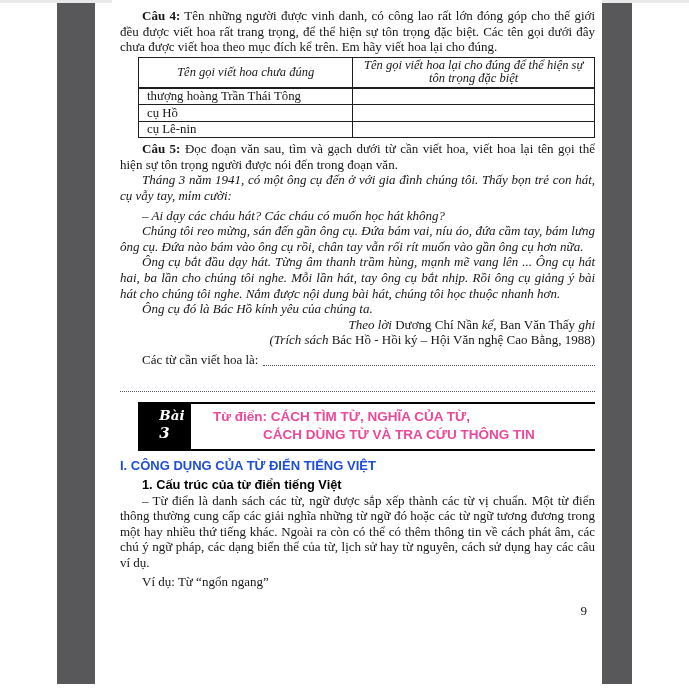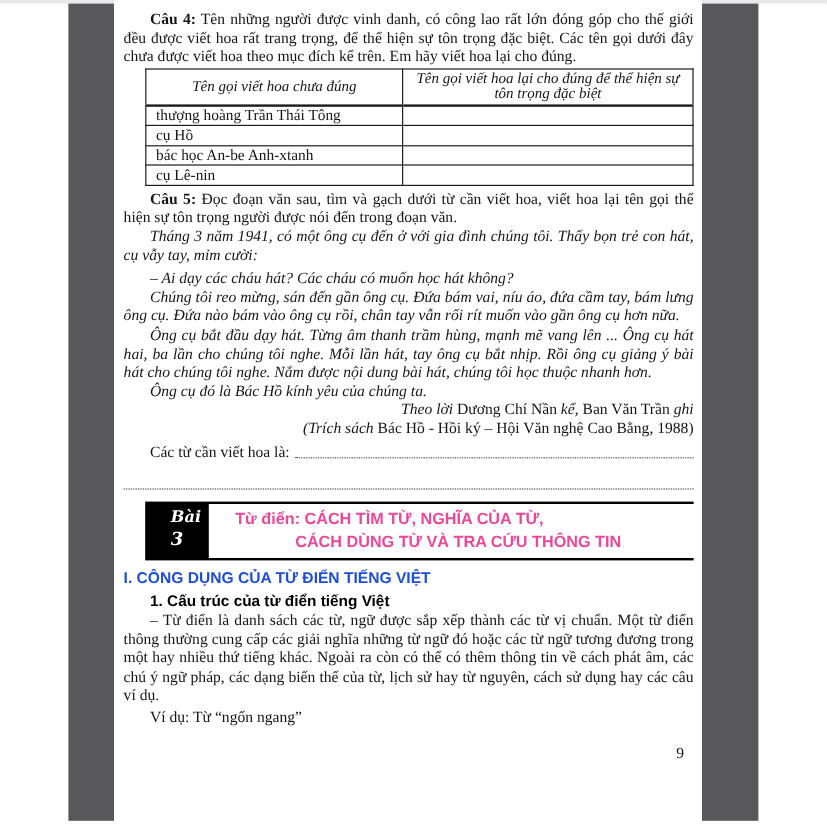--- a/index.html
+++ b/index.html
@@ -8,21 +8,21 @@
     background:#ffffff; overflow:hidden;
     font-family:"Liberation Serif", serif;
     color:#151515;
   }
   .top-strip { position:absolute; left:0; top:0; width:689px; height:3px; background:#e9e9e9; }
   .side-bar { position:absolute; top:3px; height:681px; background:#58585a; }
   .side-bar.left  { left:57px;  width:38px; }
   .side-bar.right { left:585px; width:47px; }
 
   .page {
-    position:absolute; left:95px; top:0; width:490px; height:689px;
+    position:absolute; left:112px; top:0; width:490px; height:689px;
     background:#ffffff; box-sizing:border-box;
     padding:8px 7px 0 8px;
     font-size:13px;
   }
 
   .body-p { margin:0; text-align:justify; text-indent:22px; line-height:15.6px; }
   .lbl { font-weight:bold; }
   .story { font-style:italic; }
   .mt4 { margin-top:4px; }
 
@@ -106,39 +106,35 @@
     <tbody>
       <tr>
         <td>thượng hoàng Trần Thái Tông</td>
         <td></td>
       </tr>
       <tr>
         <td>cụ Hồ</td>
         <td></td>
       </tr>
       <tr>
-        <td>bác học An-be Anh-xtanh</td>
-        <td></td>
-      </tr>
-      <tr>
         <td>cụ Lê-nin</td>
         <td></td>
       </tr>
     </tbody>
   </table>
 
   <p class="body-p"><b class="lbl">Câu 5:</b><span> Đọc đoạn văn sau, tìm và gạch dưới từ cần viết hoa, viết hoa lại tên gọi thể hiện sự tôn trọng người được nói đến trong đoạn văn.</span></p>
 
   <p class="body-p story">Tháng 3 năm 1941, có một ông cụ đến ở với gia đình chúng tôi. Thấy bọn trẻ con hát, cụ vẫy tay, mỉm cười:</p>
   <p class="body-p story mt4">– Ai dạy các cháu hát? Các cháu có muốn học hát không?</p>
   <p class="body-p story">Chúng tôi reo mừng, sán đến gần ông cụ. Đứa bám vai, níu áo, đứa cầm tay, bám lưng ông cụ. Đứa nào bám vào ông cụ rồi, chân tay vẫn rối rít muốn vào gần ông cụ hơn nữa.</p>
   <p class="body-p story">Ông cụ bắt đầu dạy hát. Từng âm thanh trầm hùng, mạnh mẽ vang lên ... Ông cụ hát hai, ba lần cho chúng tôi nghe. Mỗi lần hát, tay ông cụ bắt nhịp. Rồi ông cụ giảng ý bài hát cho chúng tôi nghe. Nắm được nội dung bài hát, chúng tôi học thuộc nhanh hơn.</p>
   <p class="body-p story">Ông cụ đó là Bác Hồ kính yêu của chúng ta.</p>
 
-  <p class="attr"><span class="it">Theo lời </span><span>Dương Chí Nần </span><span class="it">kể</span><span>, Ban Văn Trần </span><span class="it">ghi</span></p>
+  <p class="attr"><span class="it">Theo lời </span><span>Dương Chí Nần </span><span class="it">kể</span><span>, Ban Văn Thấy </span><span class="it">ghi</span></p>
 
   <p class="attr"><span class="it">(Trích sách </span><span>Bác Hồ - Hồi ký – Hội Văn nghệ Cao Bằng, 1988)</span></p>
 
   <div class="answer-row">
     <span>Các từ cần viết hoa là:</span>
     <span class="dots"></span>
   </div>
   <div class="answer-row second">
     <span class="dots"></span>
   </div>

